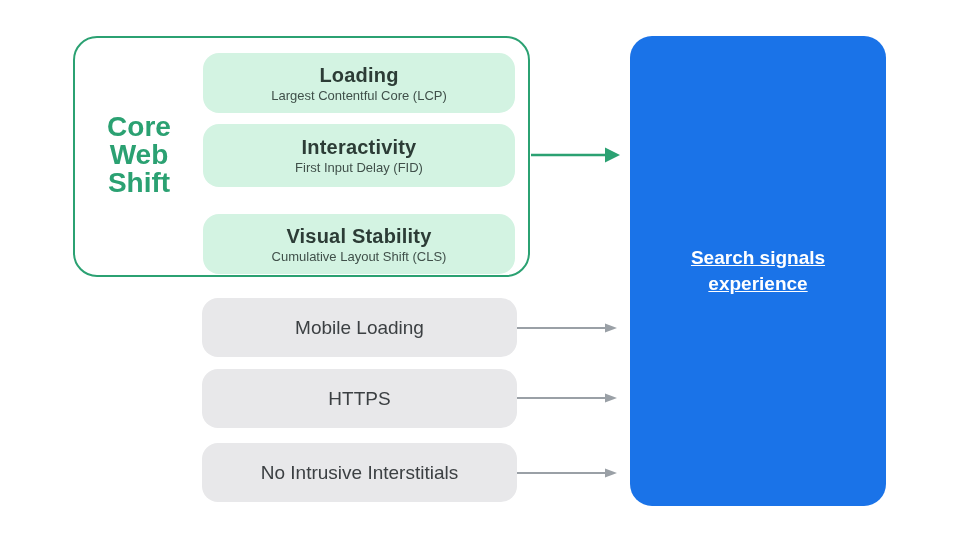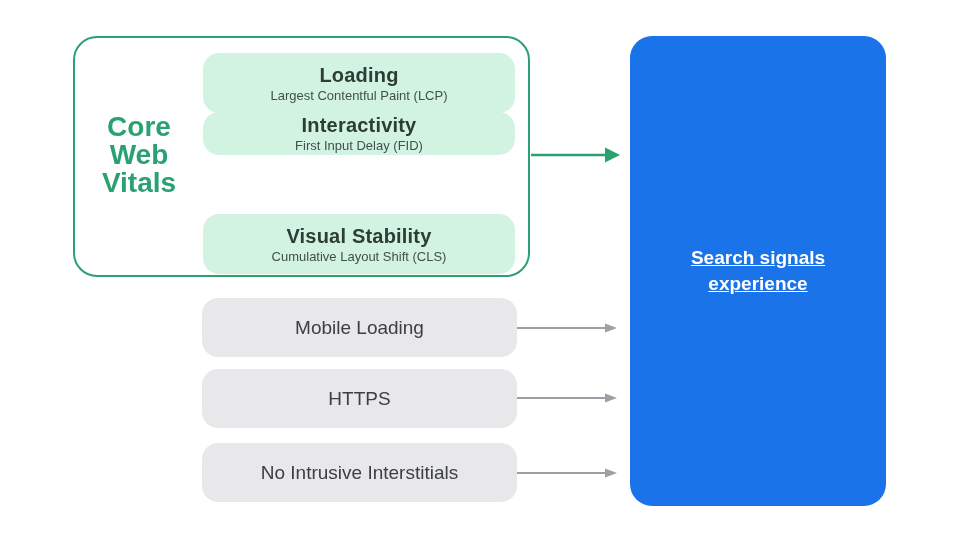--- a/index.html
+++ b/index.html
@@ -55,21 +55,21 @@
     text-align: center;
   }
   .pill.green {
     left: 128px;
     width: 312px;
     height: 60px;
     border-radius: 16px;
     background: var(--green-light, #d3f3e2);
   }
   .pill.green.p1 { top: 15px; }
-  .pill.green.p2 { top: 74px;  height: 43px; }
+  .pill.green.p2 { top: 86px;  height: 63px; }
   .pill.green.p3 { top: 176px; }
 
   .pill-title {
     font-size: 20px;
     font-weight: bold;
     line-height: 24px;
     color: var(--title-dark, #2c3c36);
     letter-spacing: 0.2px;
   }
   .pill-sub {
@@ -131,26 +131,26 @@
 </head>
 <body>
 
 <div class="canvas">
 
   <div class="cwv-container">
 
     <div class="cwv-label">
       <div>Core</div>
       <div>Web</div>
-      <div>Vitals</div>
+      <div>Shift</div>
     </div>
 
     <div class="pill green p1">
       <div class="pill-title">Loading</div>
-      <div class="pill-sub">Largest Contentful Paint (LCP)</div>
+      <div class="pill-sub">Largest Contentful Core (LCP)</div>
     </div>
 
     <div class="pill green p2">
       <div class="pill-title">Interactivity</div>
       <div class="pill-sub">First Input Delay (FID)</div>
     </div>
 
     <div class="pill green p3">
       <div class="pill-title">Visual Stability</div>
       <div class="pill-sub">Cumulative Layout Shift (CLS)</div>

